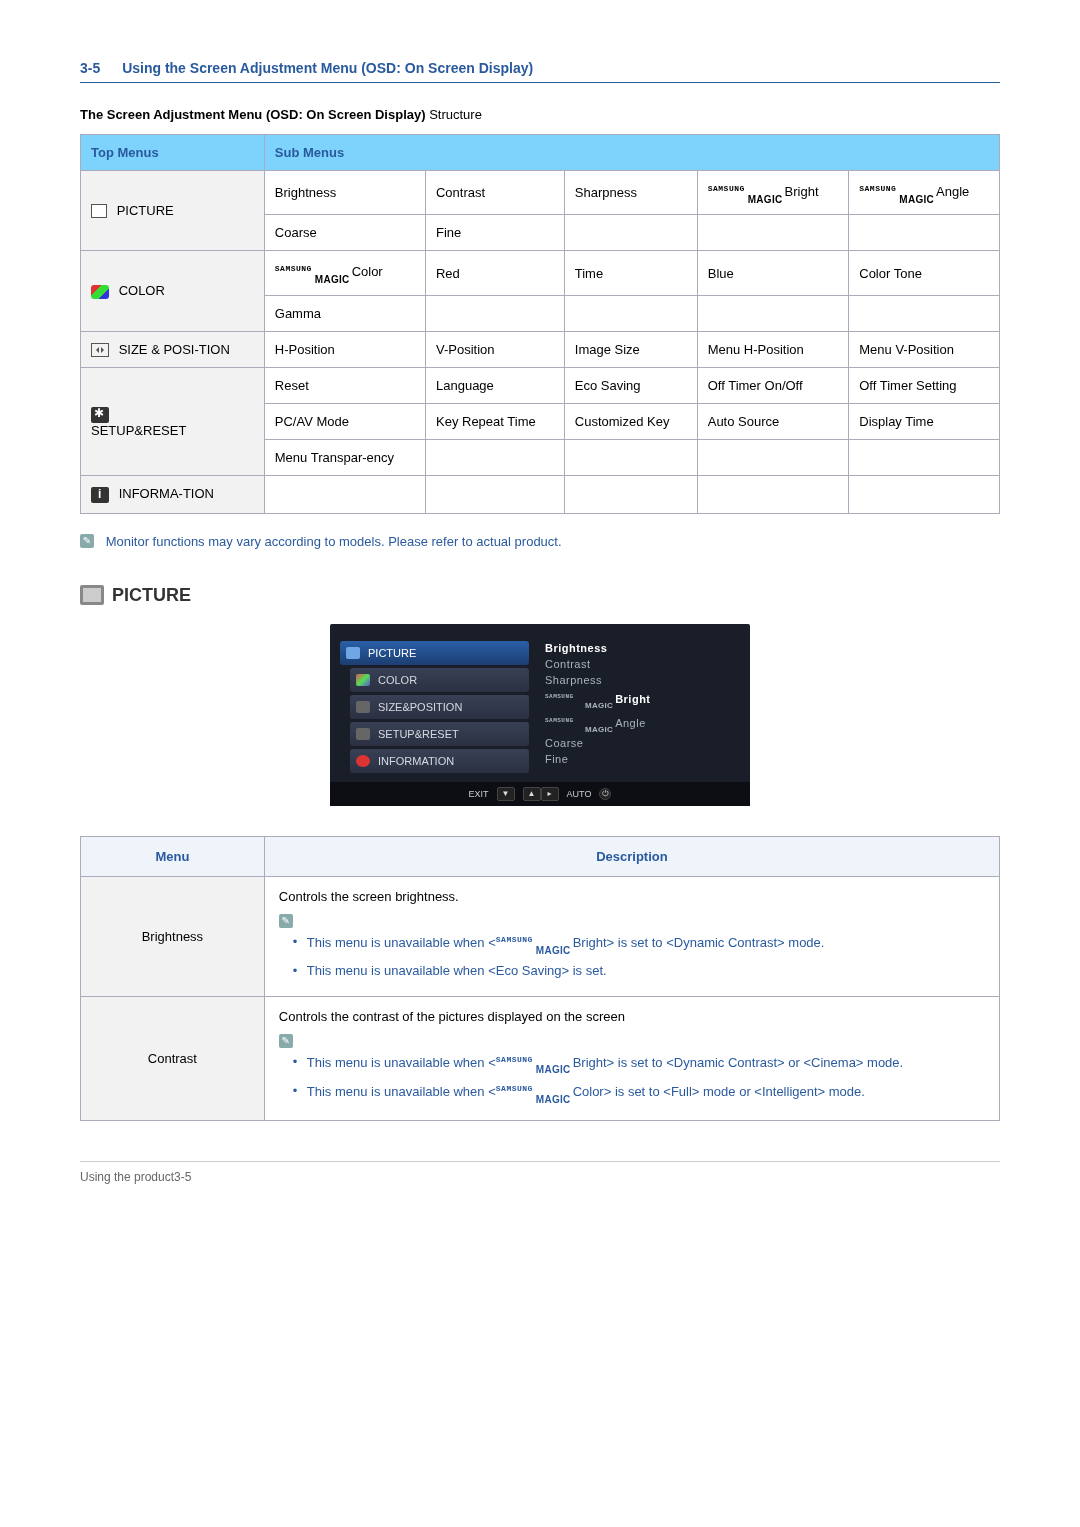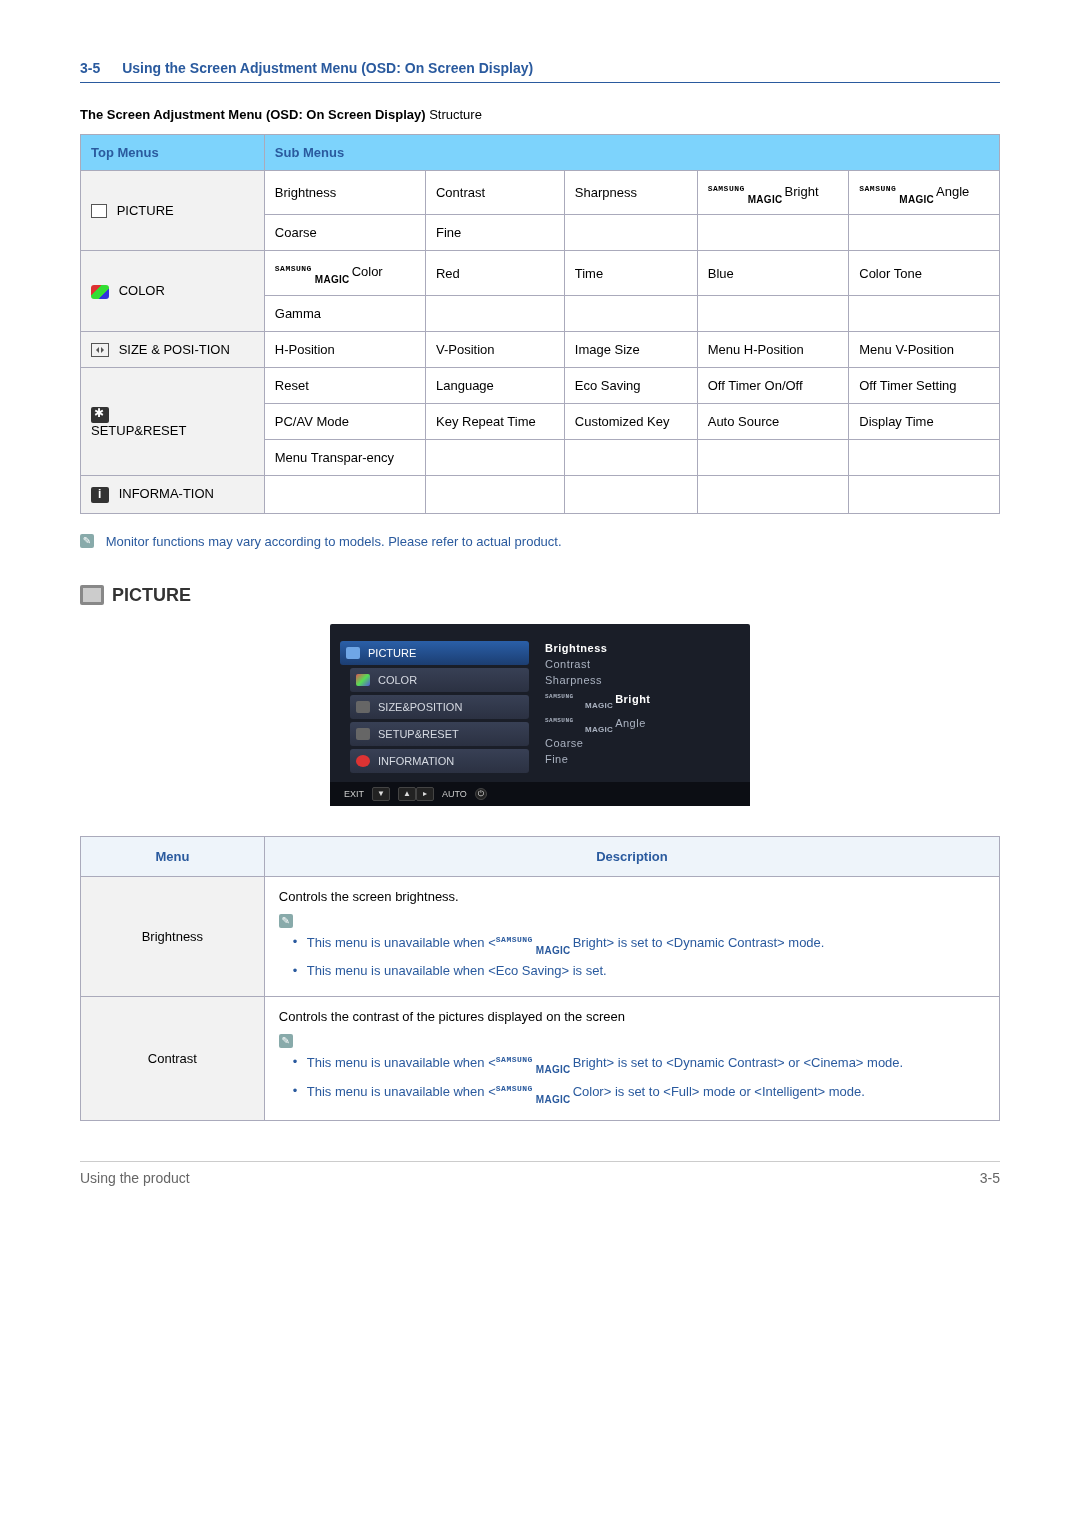--- a/index.html
+++ b/index.html
@@ -188,21 +188,21 @@
 .osd-tab.info .ticon{background:#d33;border-radius:50%;}
 .osd-right {
   width:52%; padding: 2px 4px 2px 16px;
 }
 .osd-right div { padding: 2px 0; color:#aab2c0; letter-spacing:0.5px; }
 .osd-right .hl { color:#fff; font-weight:bold; }
 .osd-right .sm .l1{font-size:6px;}
 .osd-right .sm .l2{font-size:8px;}
 .osd-bottom {
   background:#0c0e14;
-  display:flex; justify-content:flex-start;
+  display:flex; justify-content:center;
   padding:5px 14px;
   font-size:9px;
   color:#ccc;
   align-items:center;
 }
 .osd-bottom .grp{display:flex; gap:8px; align-items:center;}
 .osd-btn{
   display:inline-block; width:18px; height:14px;
   background:#222; border:1px solid #444; border-radius:2px;
   position:relative; color:#ddd; text-align:center; line-height:12px; font-size:8px;
@@ -239,22 +239,22 @@
   padding: 3px 0;
   line-height: 1.5;
 }
 .desc-content ul li::before {
   content:"•";
   position:absolute; left:-14px; color:#2a5a9e;
 }
 .desc-content .note-icon { margin-right: 10px; }
 
 .footer {
-  display:flex; justify-content:space-between;
-  color:#666; font-size:14px;
+  display:flex; 
+  color:#666; font-size:12px;
   border-top:1px solid #ccc;
   padding-top:8px;
 }
 </style>
 </head>
 <body>
 
 <h1 class="section-heading">
   <span class="section-number">3-5</span>
   <span>Using the Screen Adjustment Menu (OSD: On Screen Display)</span>

